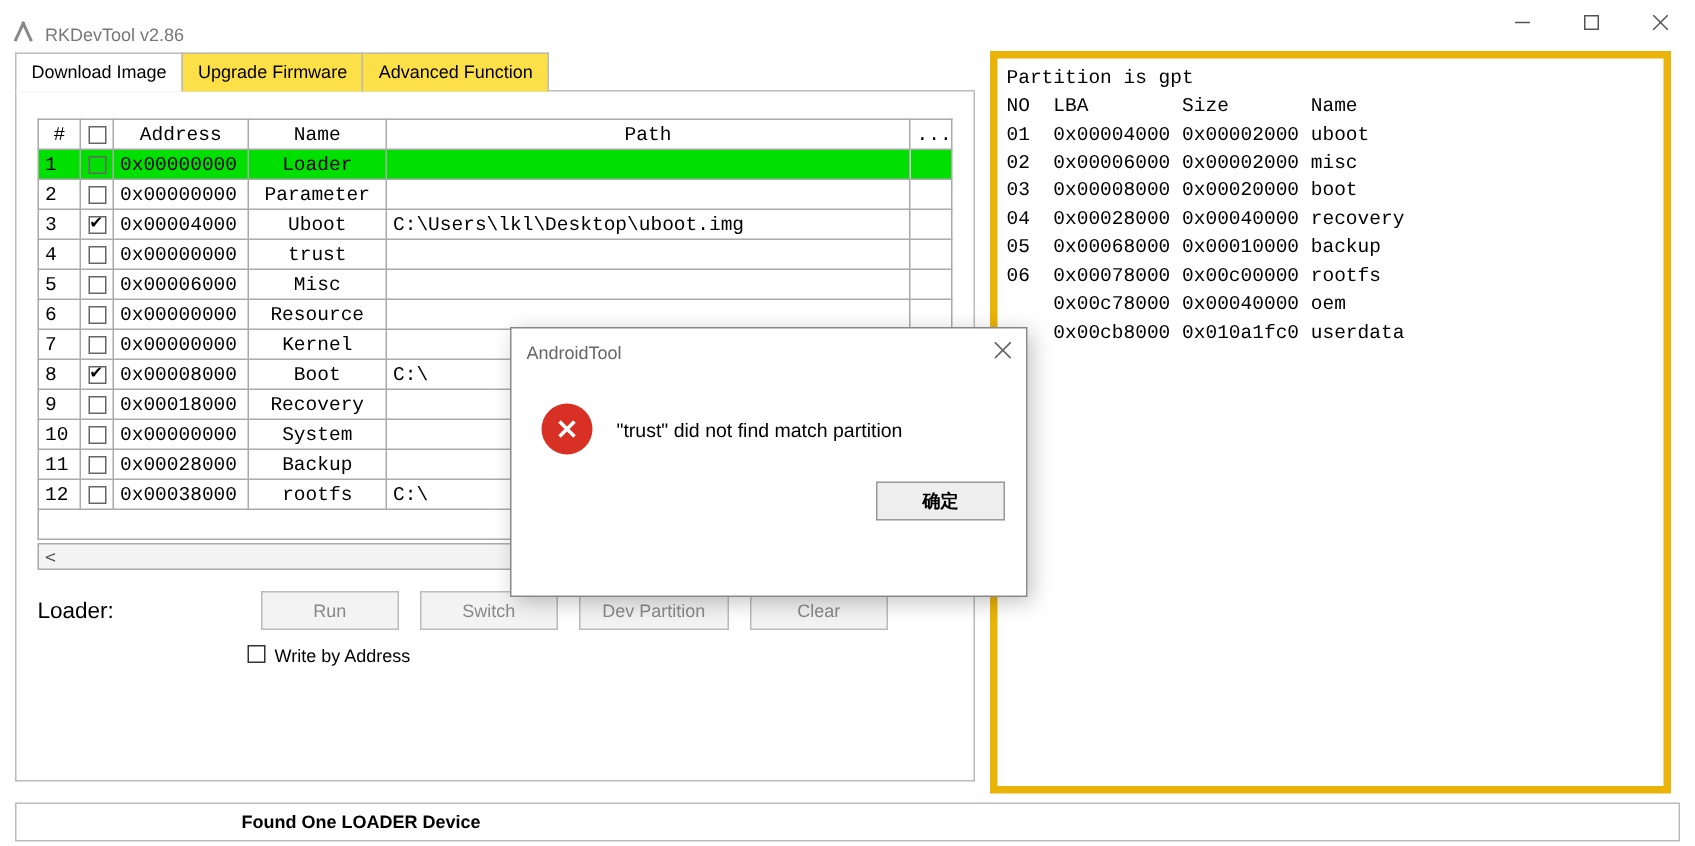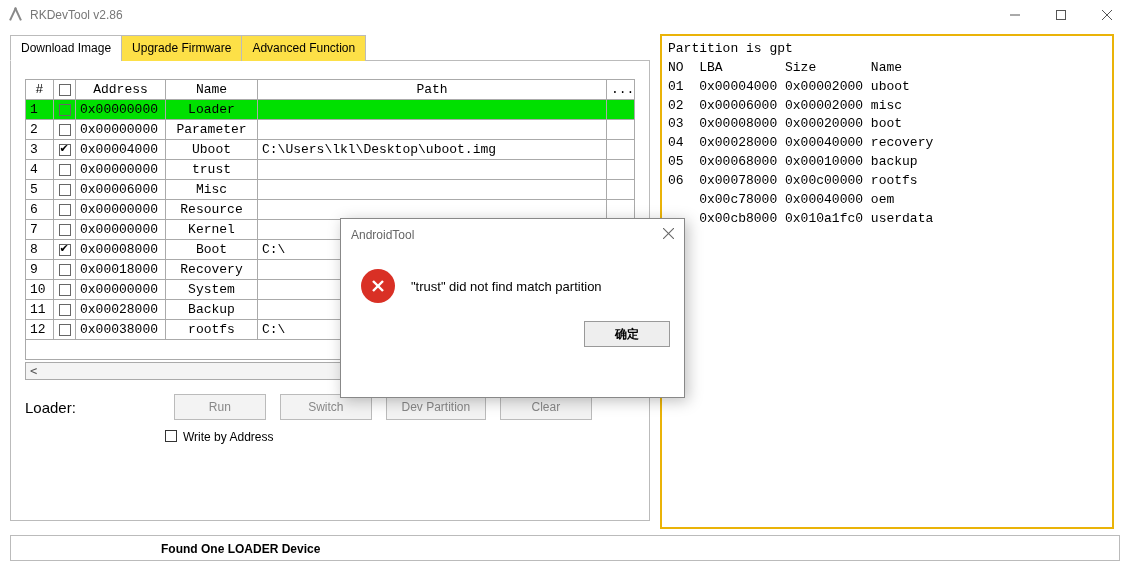--- a/index.html
+++ b/index.html
@@ -1,31 +1,31 @@
 <!DOCTYPE html>
 <html><head>
 <meta charset="utf-8">
 <style>
   * { box-sizing: border-box; font-family: "Segoe UI", Tahoma, sans-serif; font-size: 12px; }
   body { margin: 0; background: #fff; width: 1130px; height: 564px; position: relative; overflow: hidden; }
 
   
-  .titlebar { height: 30px; display:flex; align-items:center; padding-left:8px; color:#777; }
+  .titlebar { height: 30px; display:flex; align-items:flex-end; padding-left:8px; color:#777; }
   .titlebar .appicon { width:16px; height:16px; margin-right:6px; display:inline-block; position:relative; }
   .titlebar .appicon::before, .titlebar .appicon::after { content:""; position:absolute; left:4px; width:2px; height:14px; background:#888; transform-origin:center; }
   .titlebar .appicon::before { transform: rotate(25deg); }
   .titlebar .appicon::after  { transform: rotate(-25deg); left:9px; }
   .winbtns { margin-left:auto; display:flex; }
   .winbtn { width:46px; height:30px; display:flex; align-items:center; justify-content:center; color:#555; }
   .winbtn svg { width:10px; height:10px; }
 
   
   .content { display:flex; padding:4px 16px 0 10px; gap:10px; }
   .left { width:640px; }
-  .right { flex:1; border:2px solid #eab308; padding:4px 6px; font-family:"Courier New",monospace; font-size:13px; white-space:pre; line-height:1.45; height:495px;}
+  .right { flex:1; border:5px solid #eab308; padding:4px 6px; font-family:"Courier New",monospace; font-size:13px; white-space:pre; line-height:1.45; height:495px;}
 
   
   .tabstrip { display:flex; border-bottom:1px solid #bbb;}
   .tab { padding:5px 10px 4px 10px; border:1px solid #bbb; border-bottom:none; margin-right:-1px; background:#fde047; position:relative; top:1px;}
   .tab.active { background:#fff; border-bottom:1px solid #fff; font-family:"Courier New",monospace;}
   .tabbody { border:1px solid #bbb; border-top:none; padding:18px 14px 8px 14px; height:460px; position:relative;}
 
   
   table.parts { border-collapse:collapse; width:100%; table-layout:fixed;}
   table.parts th, table.parts td { border:1px solid #aaa; padding:1px 4px; height:20px; font-family:"Courier New",monospace; font-size:13px; overflow:hidden; white-space:nowrap;}

